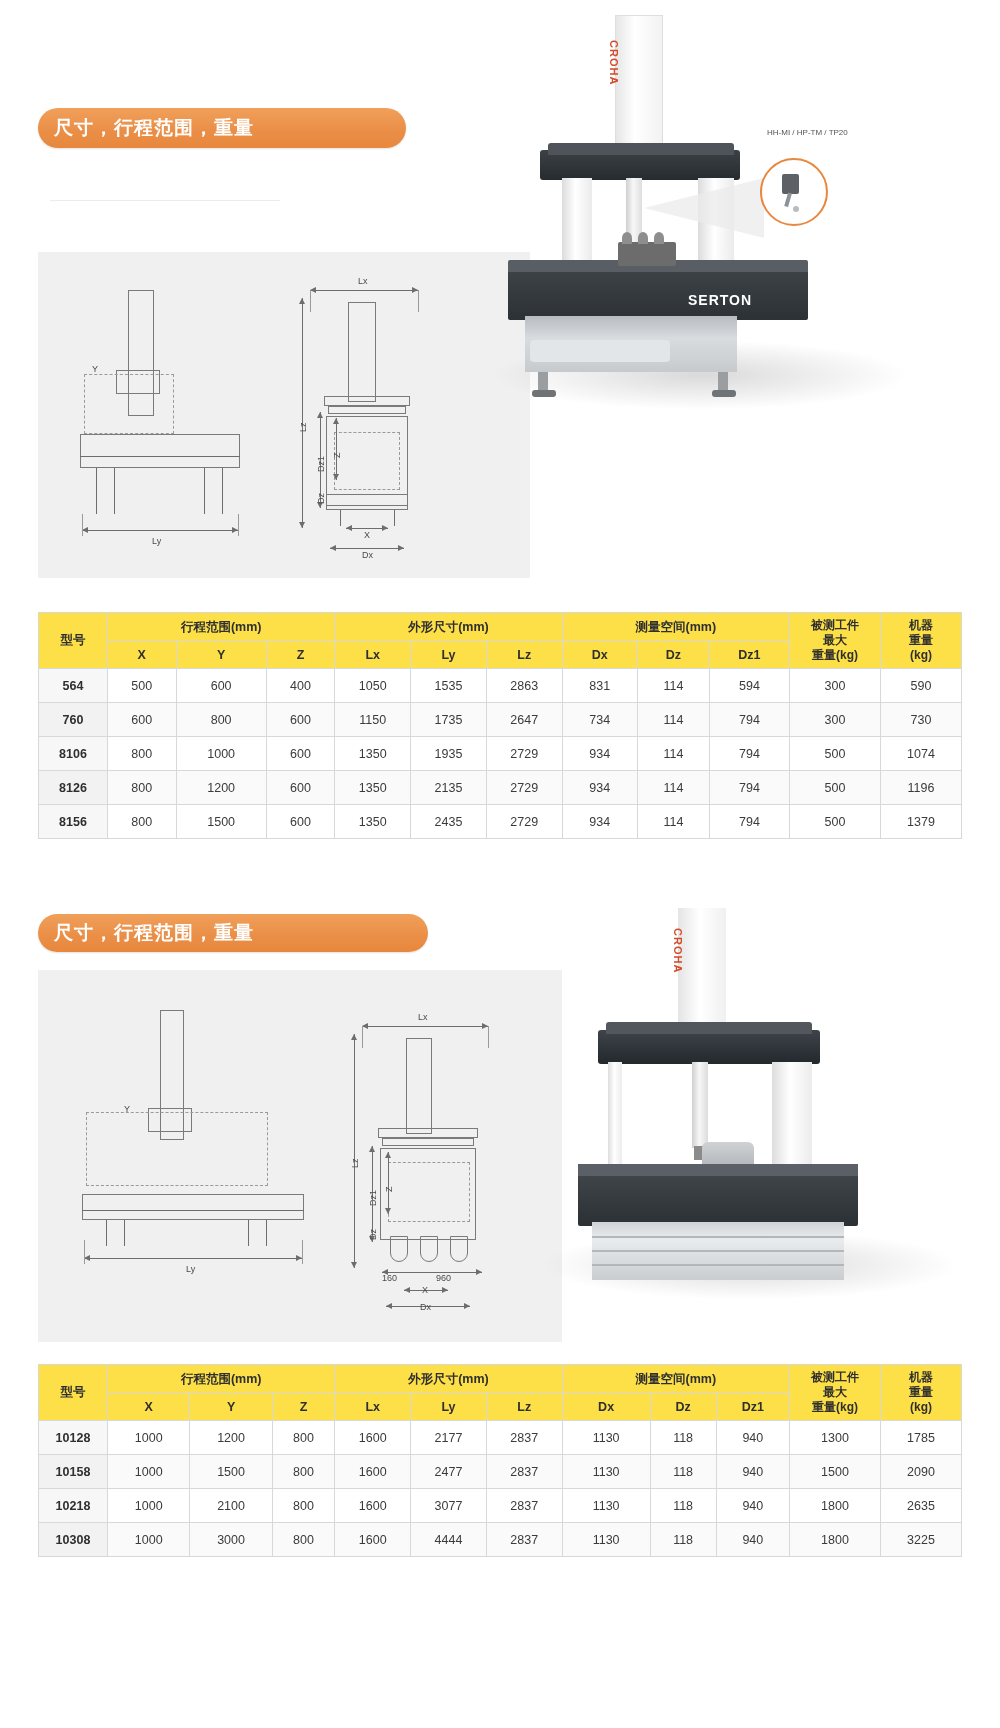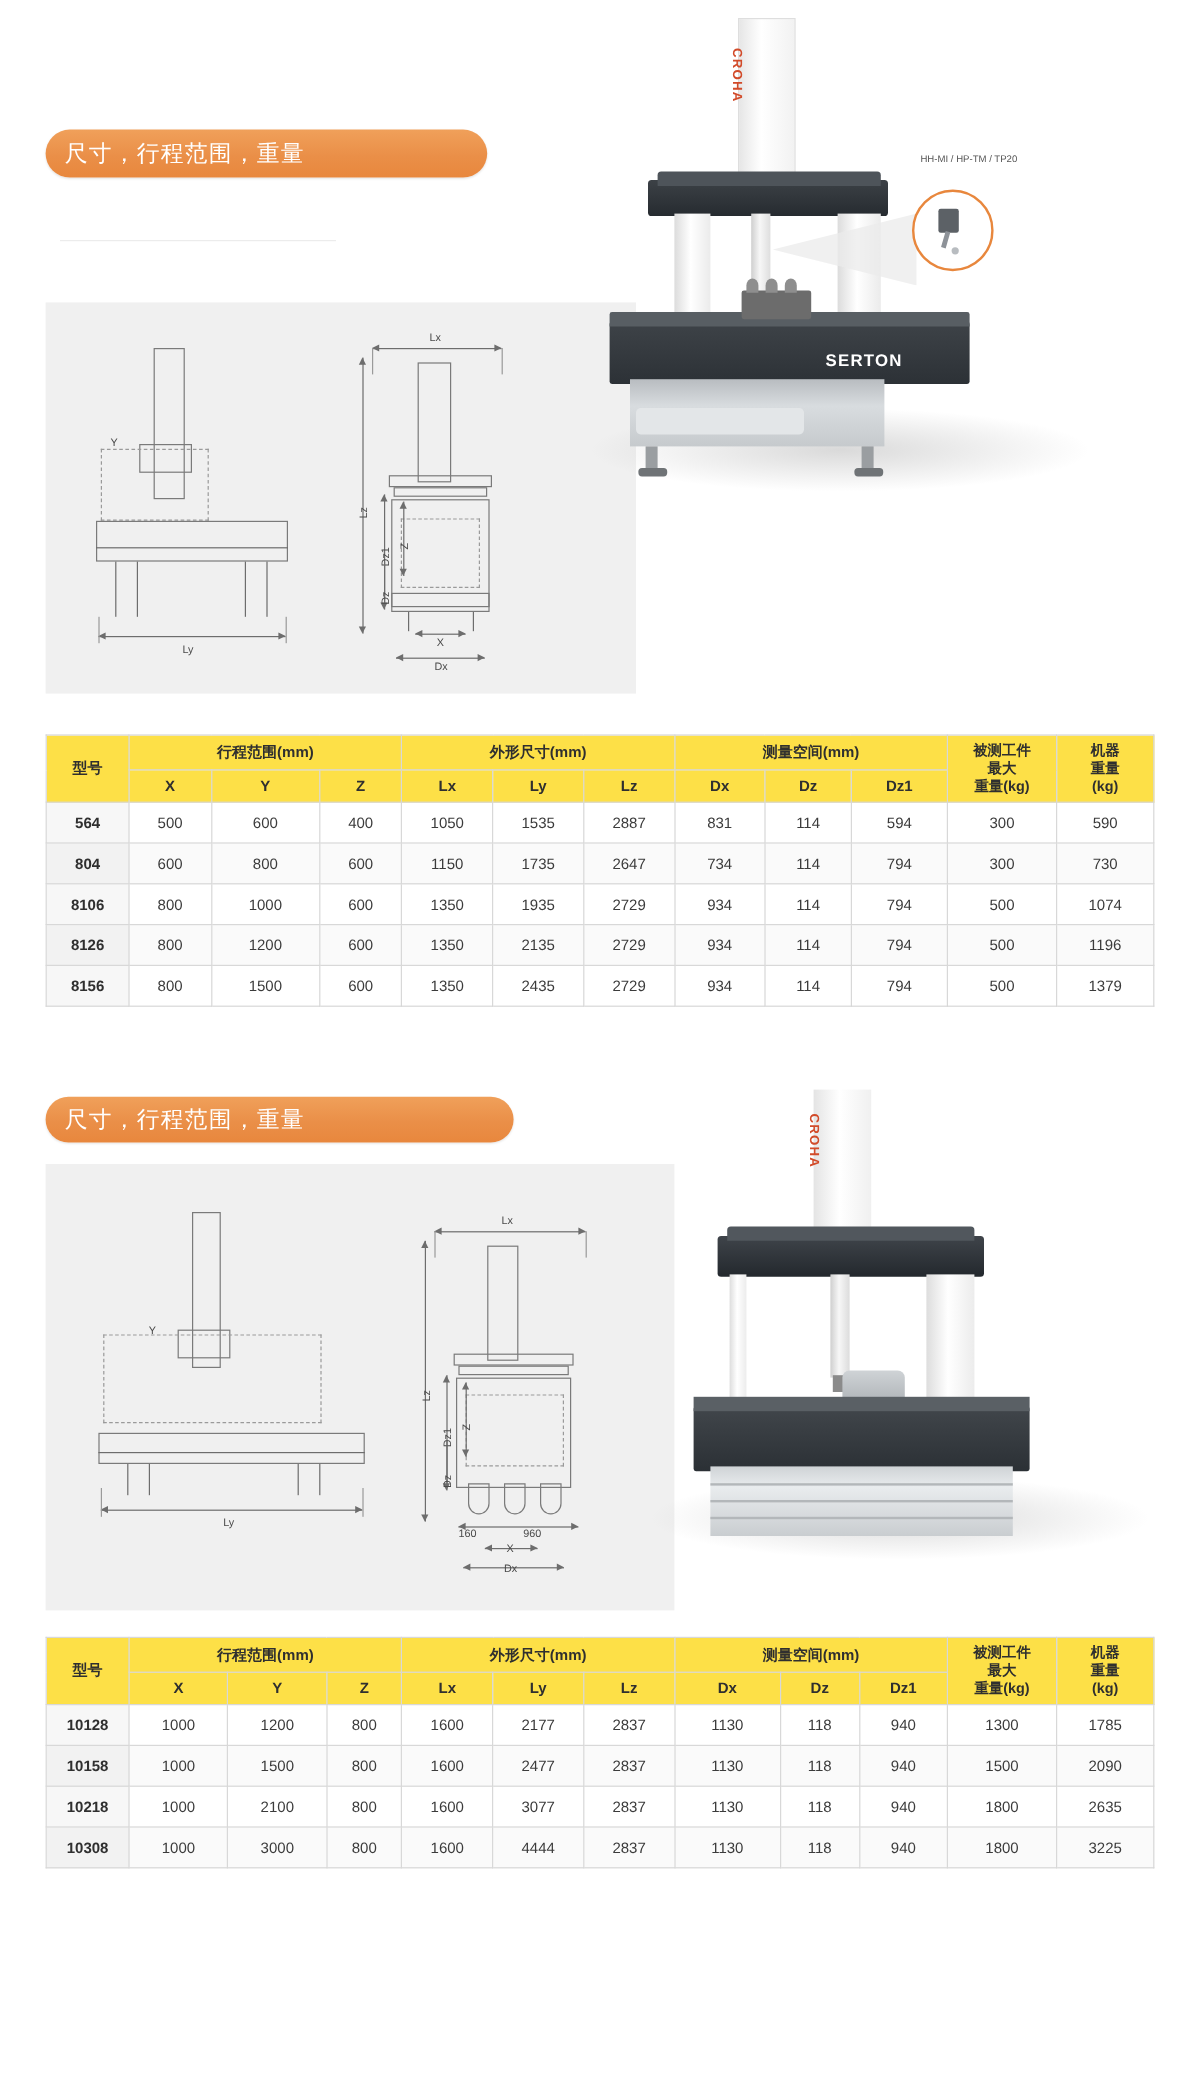--- a/index.html
+++ b/index.html
@@ -34,21 +34,21 @@
     height: 40px;
     border-radius: 20px;
     background: linear-gradient(to bottom, #f0a05a 0%, #ea8f48 55%, #e8873d 100%);
     box-shadow: 0 1px 2px rgba(0,0,0,0.12);
     display: flex;
     align-items: center;
   }
   .heading-pill .title {
     color: #ffffff;
     font-size: 19px;
-    font-weight: normal;
+    font-weight: bold;
     letter-spacing: 1px;
     margin-left: 16px;
   }
   .heading-pill.small {
     width: 390px;
     height: 38px;
   }
 
   
   .illus-panel {
@@ -352,29 +352,29 @@
         </tr>
       </thead>
       <tbody>
         <tr>
           <td class="model">564</td>
           <td>500</td>
           <td>600</td>
           <td>400</td>
           <td>1050</td>
           <td>1535</td>
-          <td>2887</td>
+          <td>2863</td>
           <td>831</td>
           <td>114</td>
           <td>594</td>
           <td>300</td>
           <td>590</td>
         </tr>
         <tr>
-          <td class="model">804</td>
+          <td class="model">760</td>
           <td>600</td>
           <td>800</td>
           <td>600</td>
           <td>1150</td>
           <td>1735</td>
           <td>2647</td>
           <td>734</td>
           <td>114</td>
           <td>794</td>
           <td>300</td>

